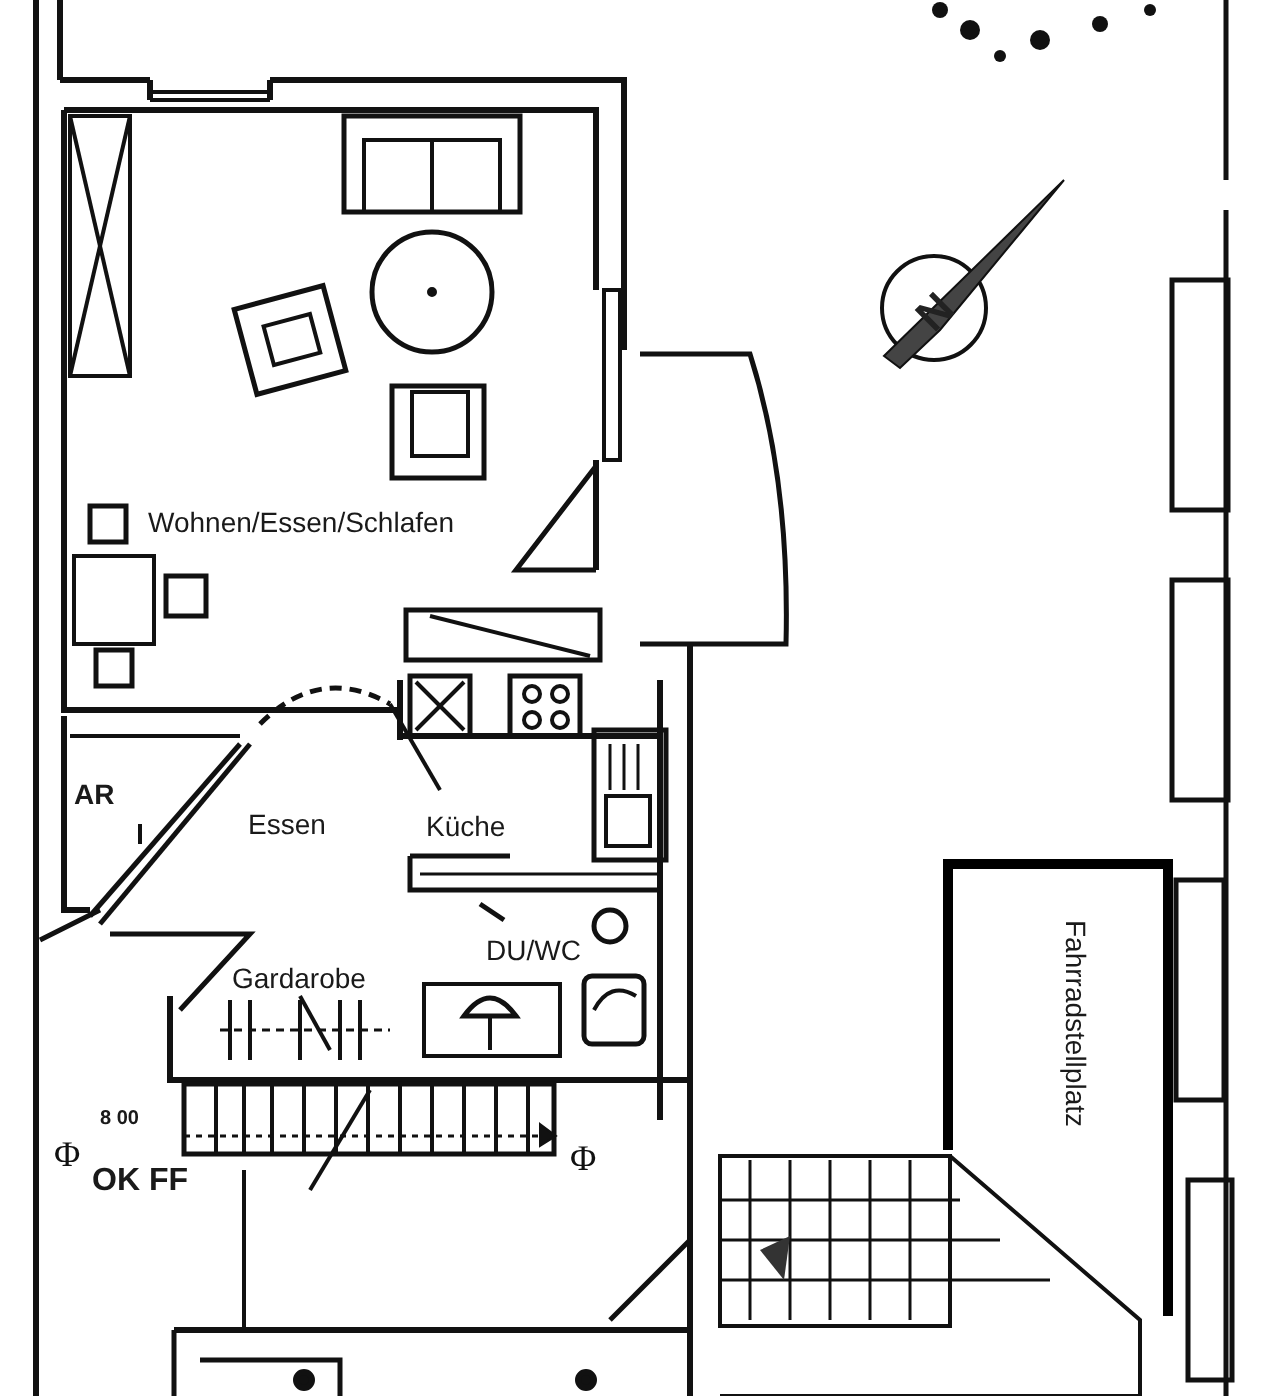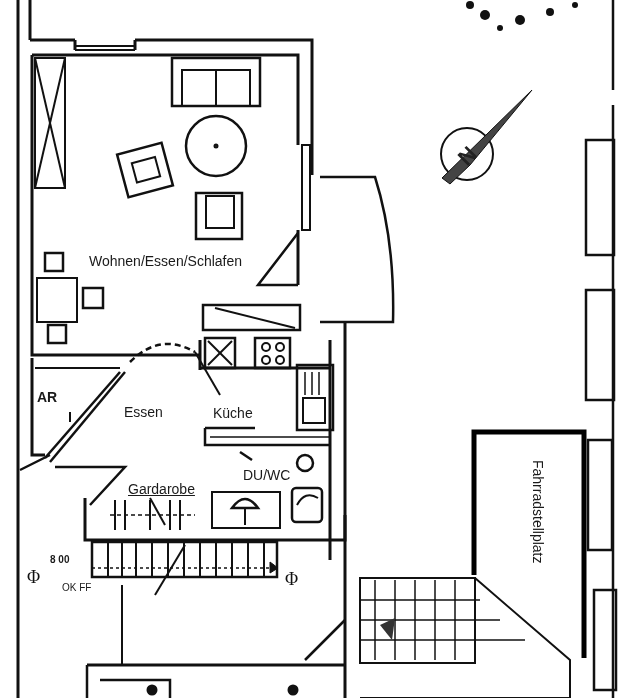--- a/index.html
+++ b/index.html
@@ -162,21 +162,21 @@
   <g fill="#111">
     <circle cx="470" cy="5" r="4"></circle>
       <circle cx="485" cy="15" r="5"></circle>
       <circle cx="520" cy="20" r="5"></circle>
     <circle cx="550" cy="12" r="4"></circle>
       <circle cx="575" cy="5" r="3"></circle>
       <circle cx="500" cy="28" r="3"></circle>
   </g>
 </svg>
 
-<div class="lbl" style="left:89px;top:253px;">Wohnen/Essen/Schlafen</div>
+<div class="lbl" style="left:74px;top:253px;">Wohnen/Essen/Schlafen</div>
 <div class="lbl" style="left:37px;top:389px;font-weight:bold;">AR</div>
 <div class="lbl" style="left:124px;top:404px;">Essen</div>
 <div class="lbl" style="left:213px;top:405px;">Küche</div>
 <div class="lbl" style="left:215px;top:467px;margin-left:28px;">DU/WC</div>
-<div class="lbl" style="left:128px;top:481px;text-decoration:underline;">Gardarobe</div>
+<div class="lbl" style="left:116px;top:481px;">Gardarobe</div>
 <div class="lbl vert" style="left:546px;top:460px;">Fahrradstellplatz</div>
 <div class="lbl" style="left:50px;top:554px;font-size:10px;font-weight:bold;">8 00</div>
-<div class="lbl" style="left:62px;top:582px;font-size:10px;font-weight:normal;">OK FF</div>
+<div class="lbl" style="left:46px;top:582px;font-size:16px;font-weight:bold;">OK FF</div>
 
 </body></html>

